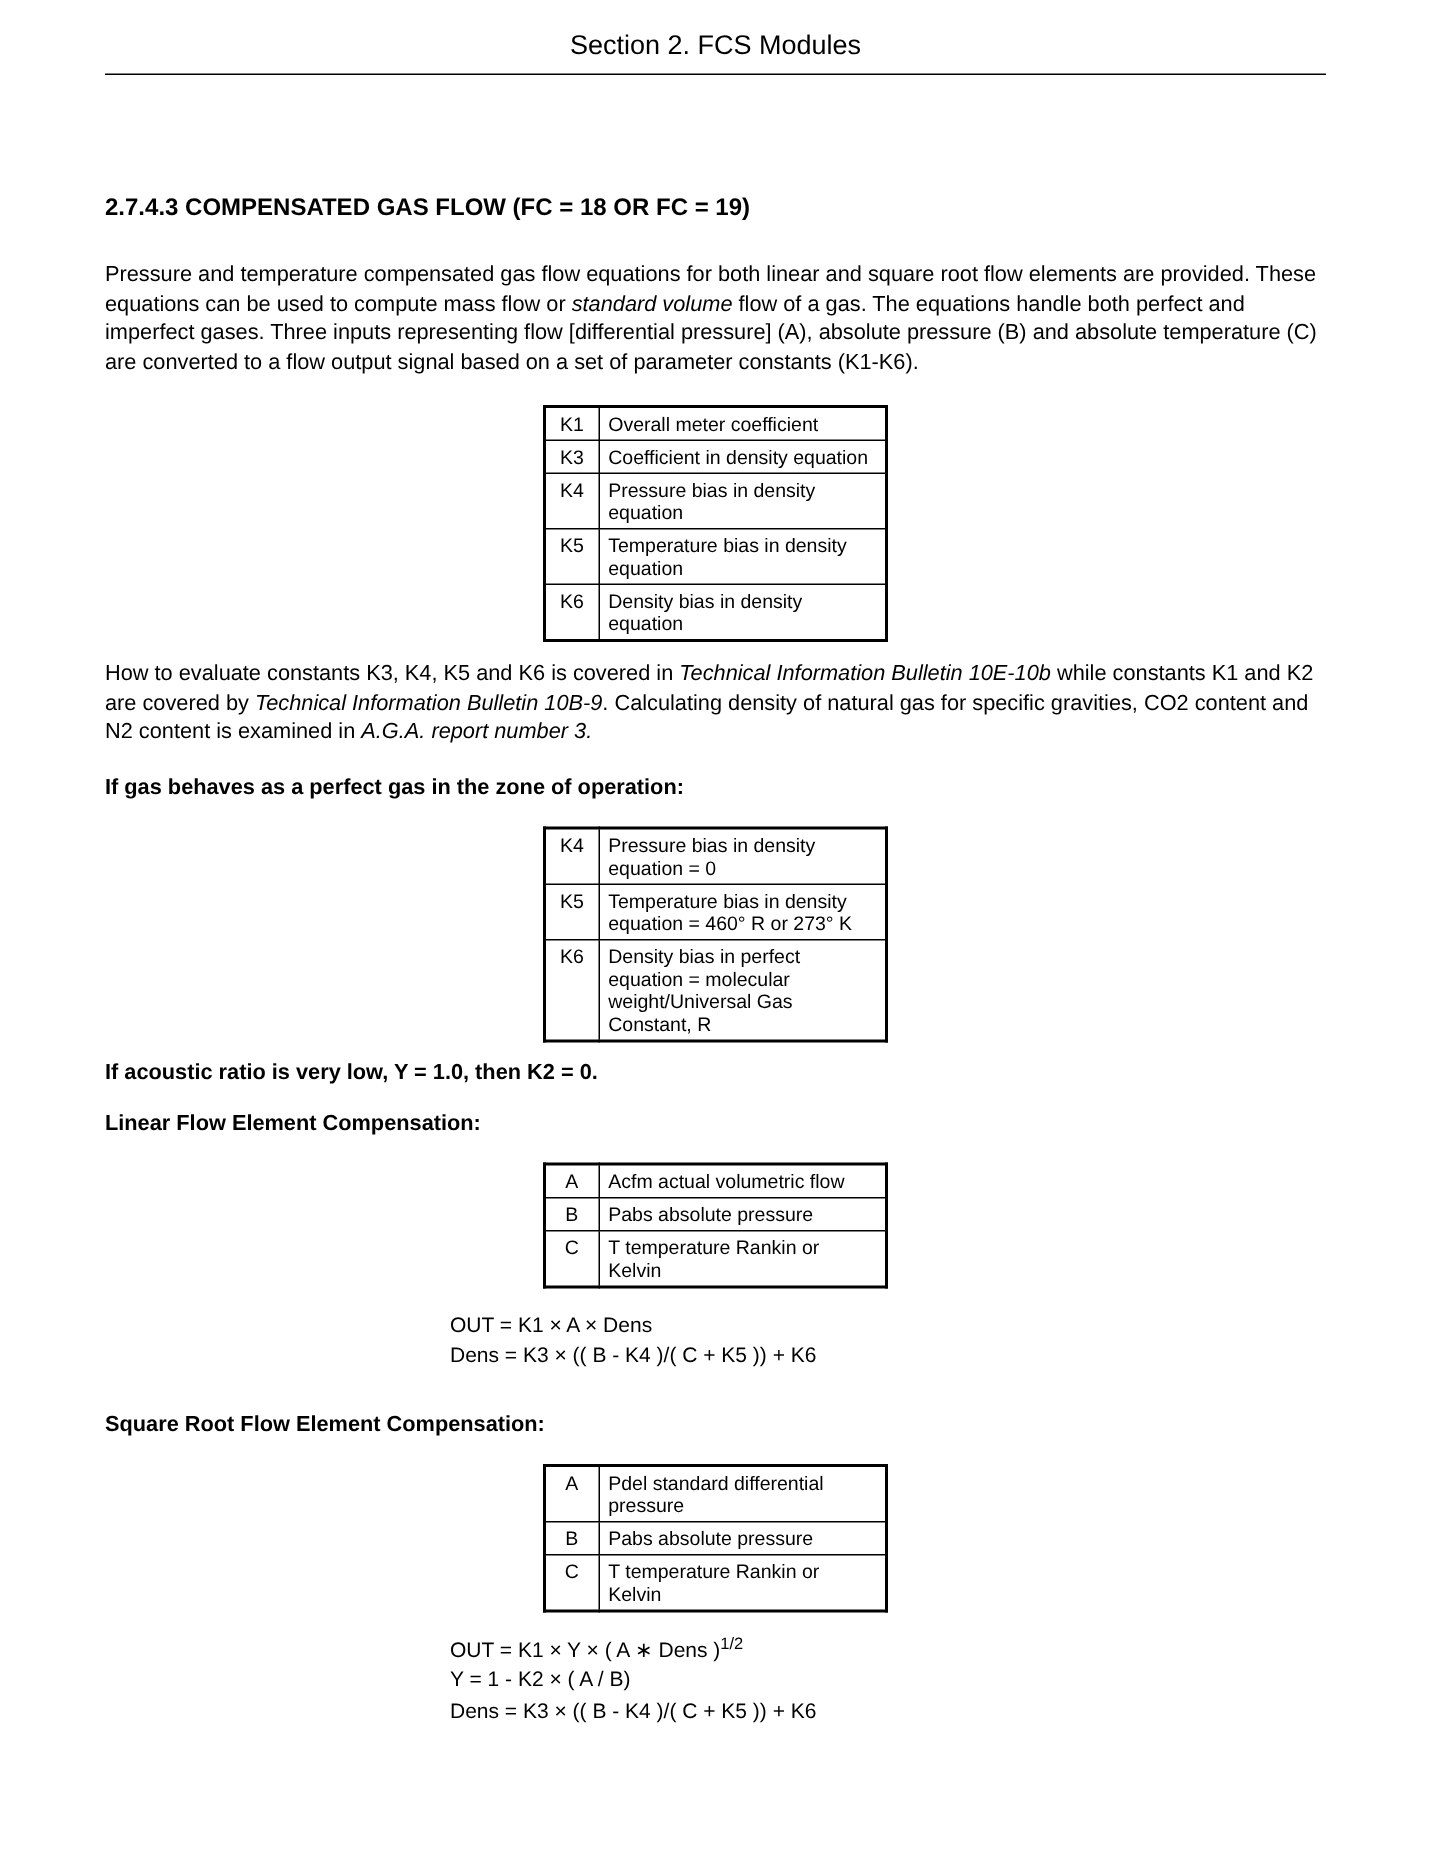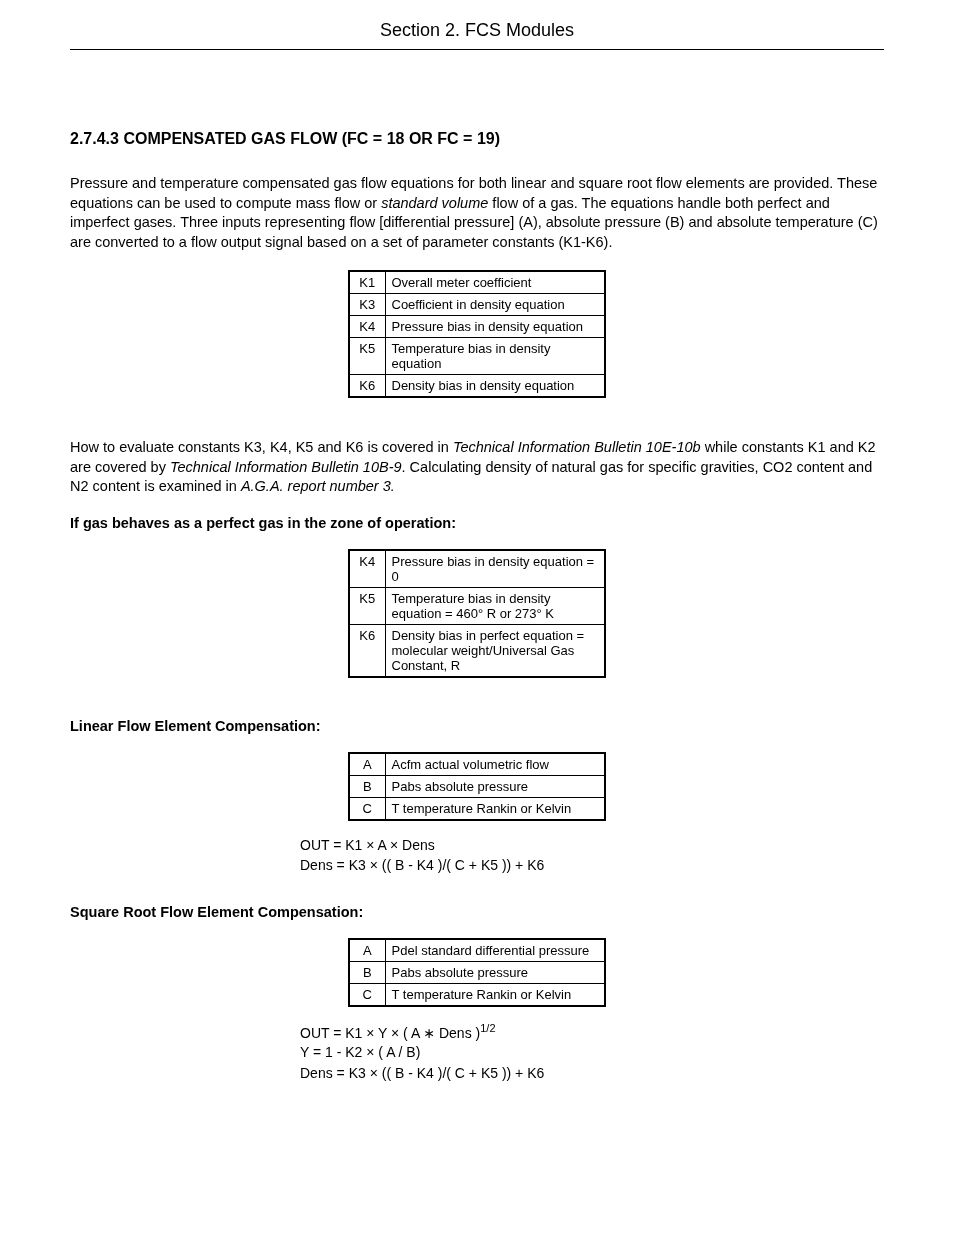--- a/index.html
+++ b/index.html
@@ -38,37 +38,37 @@
     .italic {
       font-style: italic;
     }
     .bold-text {
       font-size: 14.5px;
       font-weight: bold;
       margin-bottom: 18px;
     }
     table {
       border-collapse: collapse;
-      margin: 0 auto 40px auto;
+      margin: 0 auto 12px auto;
     }
     table.tight {
       margin-bottom: 14px;
     }
     table td {
       border: 1px solid #000;
       font-size: 13px;
       padding: 3px 6px;
       vertical-align: top;
     }
     table td:first-child {
       text-align: center;
       width: 36px;
     }
     table td:last-child {
-      width: 220px;
+      width: 192px;
     }
     .outer-border {
       border: 2px solid #000;
     }
     .equations {
       font-size: 14px;
       margin: 0 0 28px 230px;
       line-height: 1.45;
     }
     .sup {
@@ -143,20 +143,21 @@
           <td>K5</td>
           <td>Temperature bias in density equation = 460° R or 273° K</td>
         </tr>
     <tr>
           <td>K6</td>
           <td>Density bias in perfect equation = molecular weight/Universal Gas Constant, R</td>
         </tr>
   </tbody>
     </table>
 
+  <div class="bold-text">If acoustic ratio is very low, Y = 1.0, then K2 = 0.</div>
 
   <div class="bold-text">Linear Flow Element Compensation:</div>
 
   <table class="outer-border tight">
     <tbody>
         <tr>
           <td>A</td>
           <td>Acfm actual volumetric flow</td>
         </tr>
     <tr>

